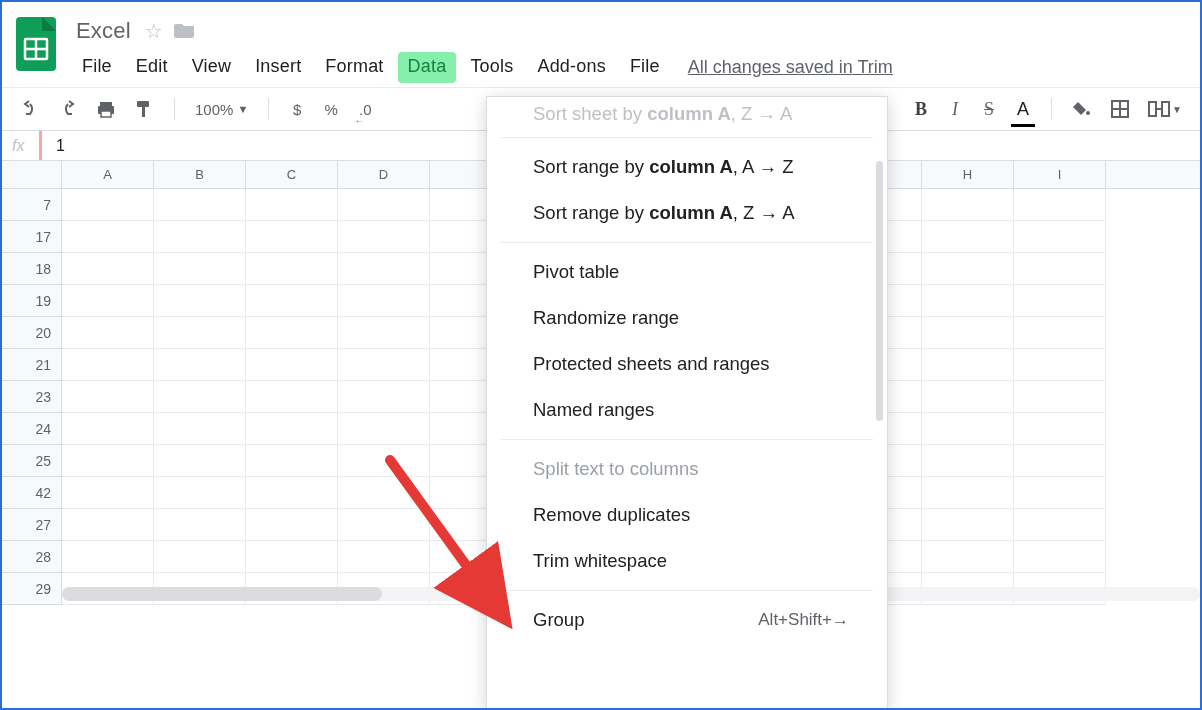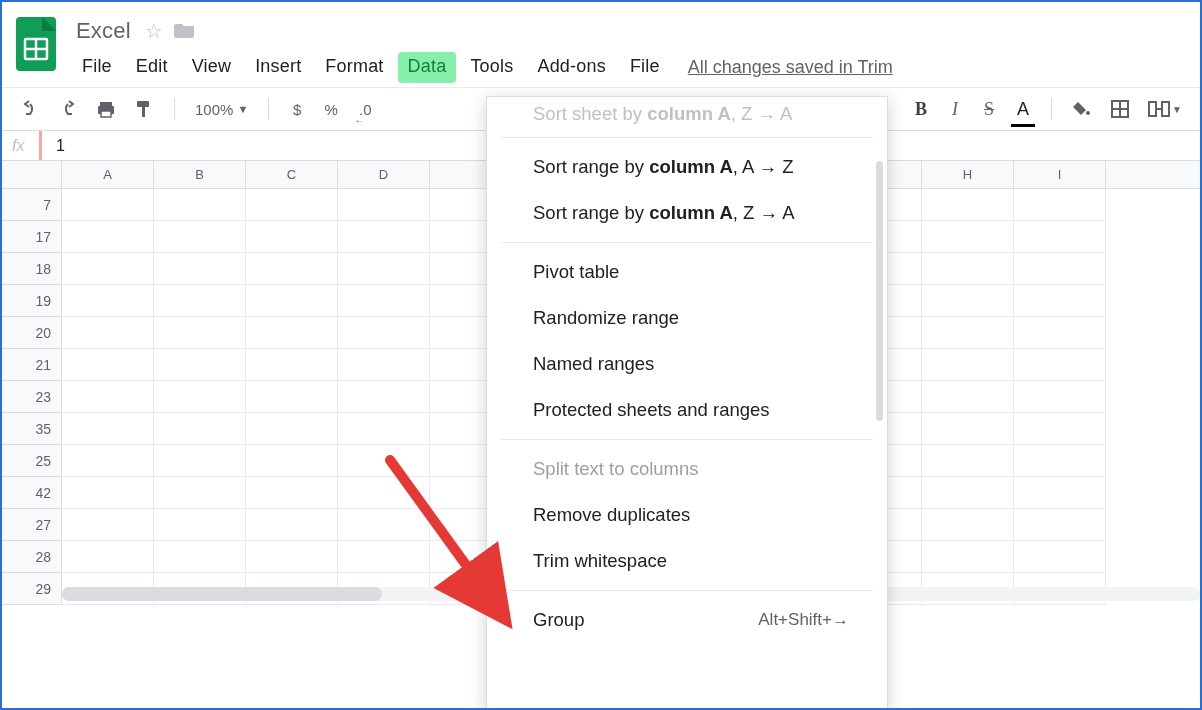--- a/index.html
+++ b/index.html
@@ -385,21 +385,21 @@
         <div class="cell"></div>
         <div class="cell"></div>
         <div class="cell"></div>
         <div class="cell"></div>
         <div class="cell wide"></div>
         <div class="cell"></div>
         <div class="cell"></div>
         <div class="cell"></div>
       </div>
       <div class="row">
-        <div class="row-h">35</div>
+        <div class="row-h">24</div>
         <div class="cell"></div>
         <div class="cell"></div>
         <div class="cell"></div>
         <div class="cell"></div>
         <div class="cell wide"></div>
         <div class="cell"></div>
         <div class="cell"></div>
         <div class="cell"></div>
       </div>
       <div class="row">
@@ -481,24 +481,24 @@
     </span>
   </div>
   <div class="dd-sep"></div>
   <div class="dd-item">
       <span>Pivot table</span>
     </div>
   <div class="dd-item">
       <span>Randomize range</span>
     </div>
   <div class="dd-item">
+      <span>Protected sheets and ranges</span>
+    </div>
+  <div class="dd-item">
       <span>Named ranges</span>
-    </div>
-  <div class="dd-item">
-      <span>Protected sheets and ranges</span>
     </div>
   <div class="dd-sep"></div>
   <div class="dd-item disabled">
       <span>Split text to columns</span>
     </div>
   <div class="dd-item">
       <span>Remove duplicates</span>
     </div>
   <div class="dd-item">
       <span>Trim whitespace</span>

